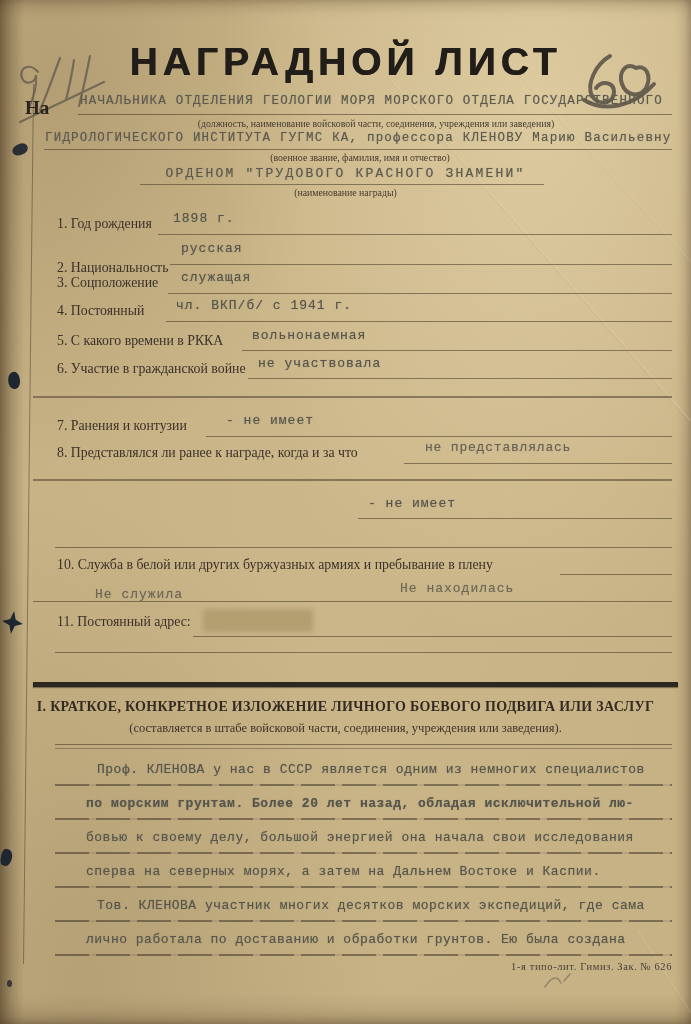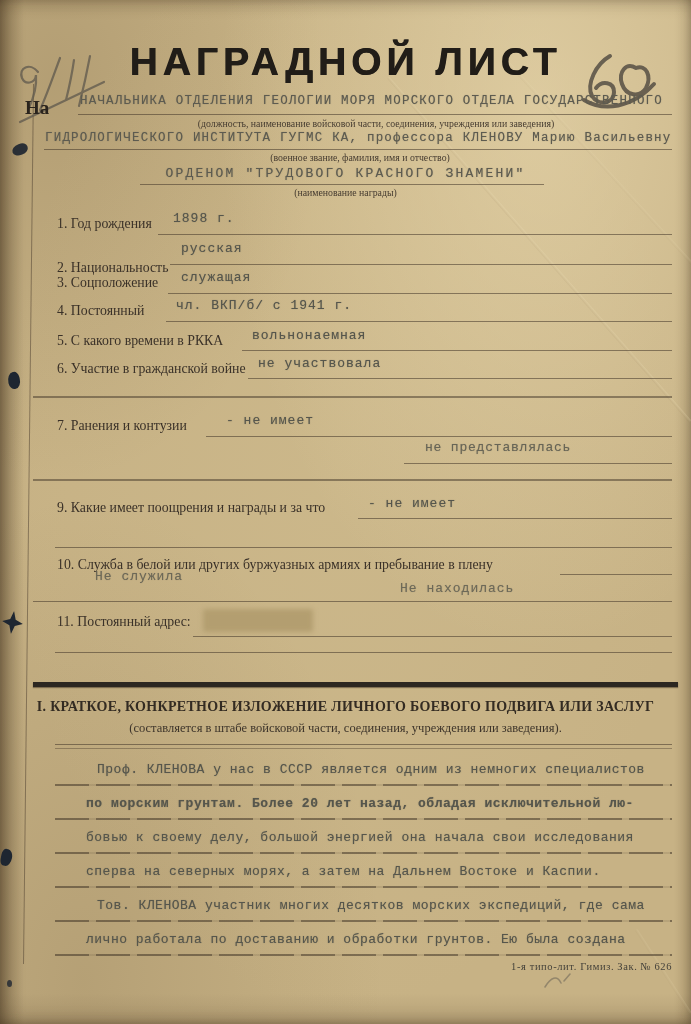--- a/index.html
+++ b/index.html
@@ -121,34 +121,34 @@
   <div class="a printed flabel" style="left:57px;top:361px;"><span>6.</span> <span>Участие в гражданской войне</span></div>
   <div class="a typed" style="left:258px;top:356px;letter-spacing:1px;">не участвовала</div>
   <div class="a rule thin" style="left:248px;top:378px;width:424px;"></div>
 
   <div class="a rule" style="left:33px;top:396px;width:639px;"></div>
 
   <div class="a printed flabel" style="left:57px;top:418px;"><span>7.</span> <span>Ранения и контузии</span></div>
   <div class="a typed" style="left:226px;top:413px;letter-spacing:1px;">- не имеет</div>
   <div class="a rule thin" style="left:206px;top:436px;width:466px;"></div>
 
+  <div class="a printed flabel" style="left:57px;top:445px;"><span>8.</span> <span>Представлялся ли ранее к награде, когда и за что</span></div>
   <div class="a typed" style="left:425px;top:440px;letter-spacing:.8px;opacity:.85;">не представлялась</div>
   <div class="a rule thin" style="left:404px;top:463px;width:268px;"></div>
 
   <div class="a rule" style="left:33px;top:479px;width:639px;"></div>
 
-  <div class="a printed flabel" style="left:57px;top:500px;"><span>9.</span> <span>Какие имеет поощрения и награды и за что</span></div>
   <div class="a typed" style="left:368px;top:496px;letter-spacing:1px;">- не имеет</div>
   <div class="a rule thin" style="left:358px;top:518px;width:314px;"></div>
 
   <div class="a rule thin" style="left:55px;top:547px;width:617px;"></div>
 
   <div class="a printed flabel" style="left:57px;top:557px;"><span>10.</span> <span>Служба в белой или других буржуазных армиях и пребывание в плену</span></div>
   <div class="a rule thin" style="left:560px;top:574px;width:112px;"></div>
-  <div class="a typed" style="left:95px;top:569px;letter-spacing:1px;opacity:.8;">Не служила</div>
+  <div class="a typed" style="left:95px;top:587px;letter-spacing:1px;opacity:.8;">Не служила</div>
   <div class="a typed" style="left:400px;top:581px;letter-spacing:1px;opacity:.8;">Не находилась</div>
   <div class="a rule thin" style="left:33px;top:601px;width:639px;"></div>
 
   <div class="a printed flabel" style="left:57px;top:614px;"><span>11.</span> <span>Постоянный адрес:</span></div>
   <div class="a" style="left:203px;top:609px;width:110px;height:23px;background:#b39e70;filter:blur(2.5px);border-radius:2px;"></div>
   <div class="a rule thin" style="left:193px;top:636px;width:479px;"></div>
 
   <div class="a rule thin" style="left:55px;top:652px;width:617px;"></div>
   <div class="a rule thick" style="left:33px;top:682px;width:645px;"></div>
 

